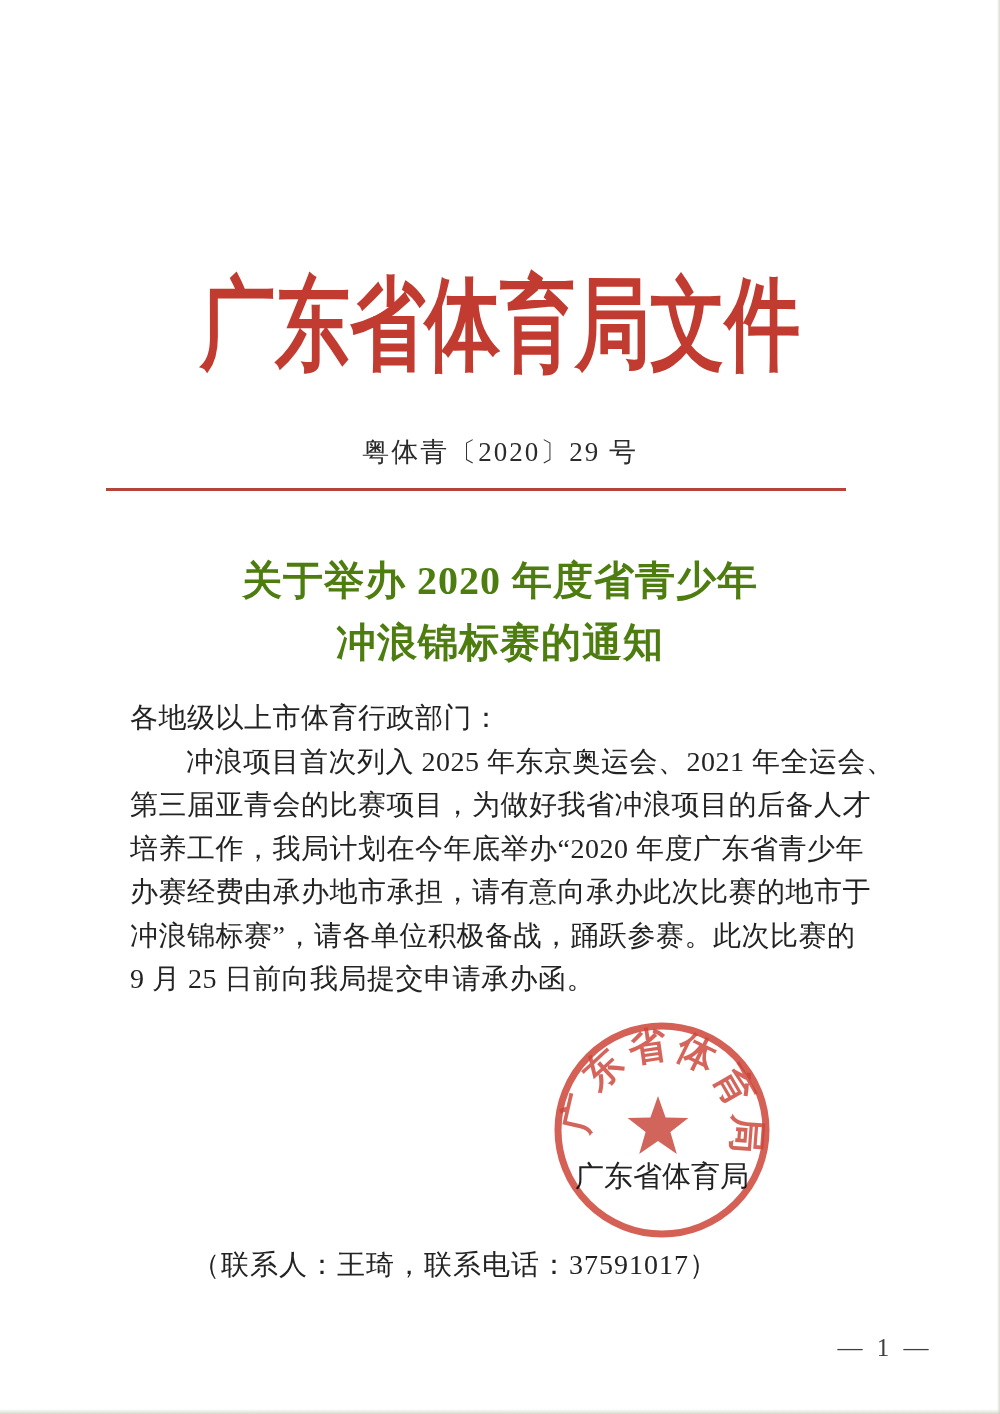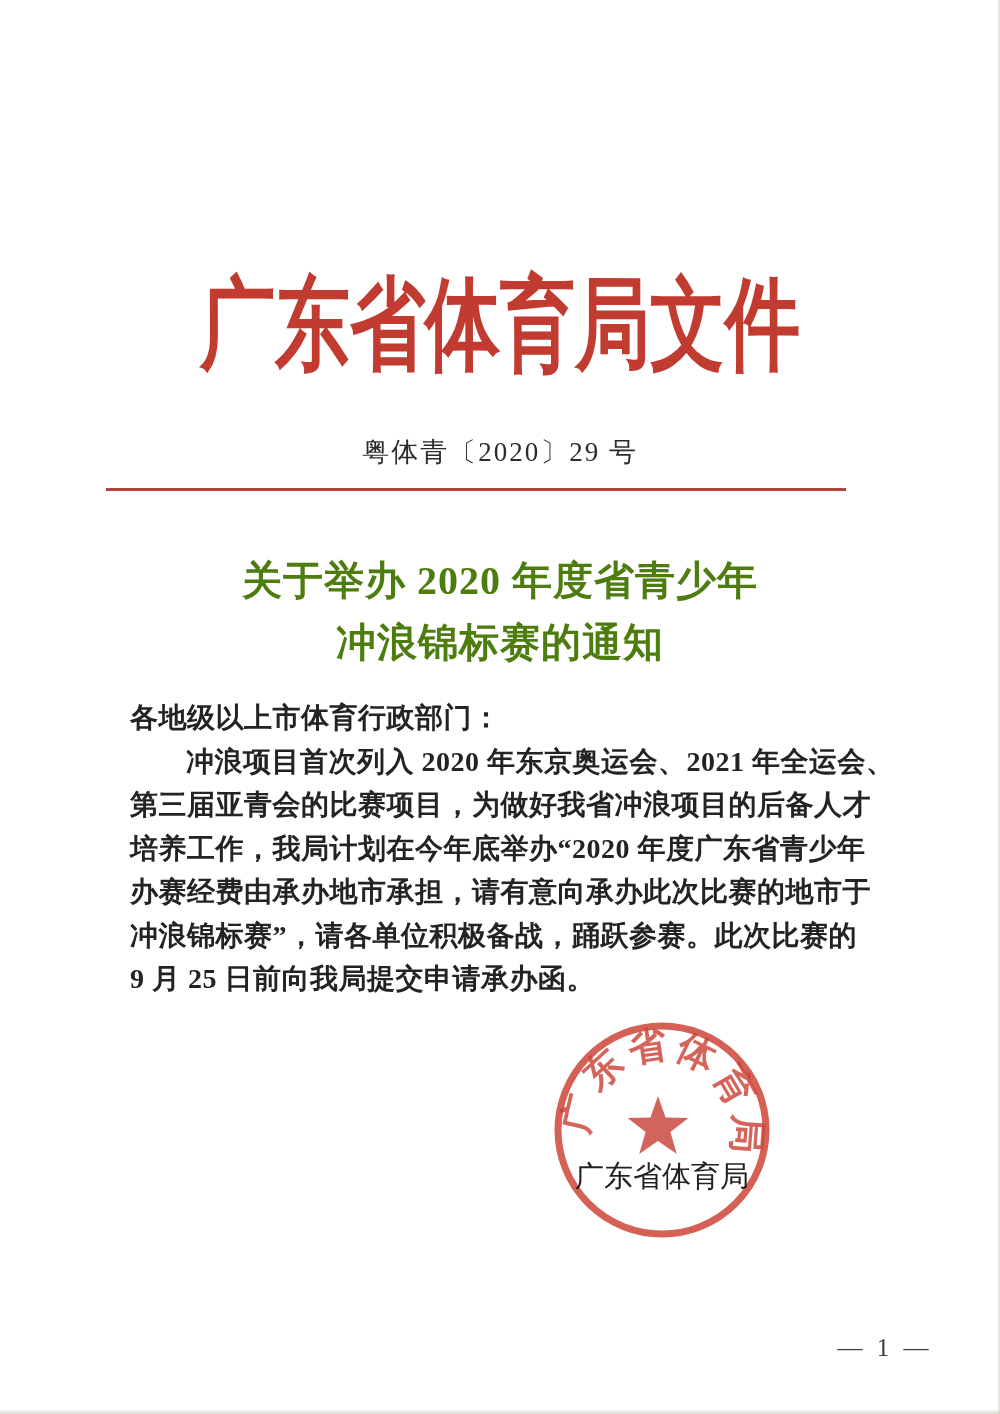--- a/index.html
+++ b/index.html
@@ -57,21 +57,21 @@
     letter-spacing: 1px;
     white-space: nowrap;
   }
   .body-block {
     position: absolute; top: 696px; left: 130px; width: 740px;
     font-size: 28px;
     line-height: 43.5px;
     color: #232323;
     letter-spacing: 0.5px;
   }
-  .body-line { white-space: nowrap; font-weight: bold; }
+  .body-line { white-space: nowrap; }
   .indent { text-indent: 2em; }
   .attachment-line {
     position: absolute; top: 1022px; left: 130px; width: 740px;
     font-size: 28px; line-height: 43.5px;
     letter-spacing: 0.5px;
     color: #232323;
     text-indent: 2em;
     white-space: nowrap;
   }
   .signature {
@@ -119,21 +119,21 @@
 
   <div class="red-rule"></div>
 
   <div class="doc-title">
     <div>关于举办 2020 年度省青少年</div>
     <div>冲浪锦标赛的通知</div>
   </div>
 
   <div class="body-block">
     <div class="body-line">各地级以上市体育行政部门：</div>
-    <div class="body-line indent">冲浪项目首次列入 2020 年东京奥运会、2021 年全运会、</div>
+    <div class="body-line indent">冲浪项目首次列入 2025 年东京奥运会、2021 年全运会、</div>
     <div class="body-line">第三届亚青会的比赛项目，为做好我省冲浪项目的后备人才</div>
     <div class="body-line">培养工作，我局计划在今年底举办“2020 年度广东省青少年</div>
     <div class="body-line">办赛经费由承办地市承担，请有意向承办此次比赛的地市于</div>
     <div class="body-line">冲浪锦标赛”，请各单位积极备战，踊跃参赛。此次比赛的</div>
     <div class="body-line">9 月 25 日前向我局提交申请承办函。</div>
   </div>
 
 
   <div class="signature">广东省体育局</div>
 
@@ -144,19 +144,20 @@
         <path id="sealArc" d="M 45.1 135.1 A 72 72 0 1 1 182.9 135.1" fill="none"></path>
       </defs>
       <circle cx="114" cy="114" r="104" fill="none" stroke="#cf4a3d" stroke-width="7" opacity="0.88"></circle>
       <polygon points="110,80 117.6,101.5 140.4,102.1 122.4,116 128.8,137.9 110,125 91.2,137.9 97.6,116 79.6,102.1 102.4,101.5" fill="#c94a40" opacity="0.85"></polygon>
       <text font-size="38" fill="#cc4438" opacity="0.82" letter-spacing="5" font-family="Liberation Serif, DejaVu Serif, serif" font-weight="bold">
         <textPath href="#sealArc" startOffset="16">广东省体育局</textPath>
       </text>
     </svg>
   </div>
 
+  <div class="contact-line">（联系人：王琦，联系电话：37591017）</div>
 
   <div class="page-number">— 1 —</div>
 
   <div class="edge-right"></div>
   <div class="edge-bottom"></div>
 
 </div>
 
 </body></html>

